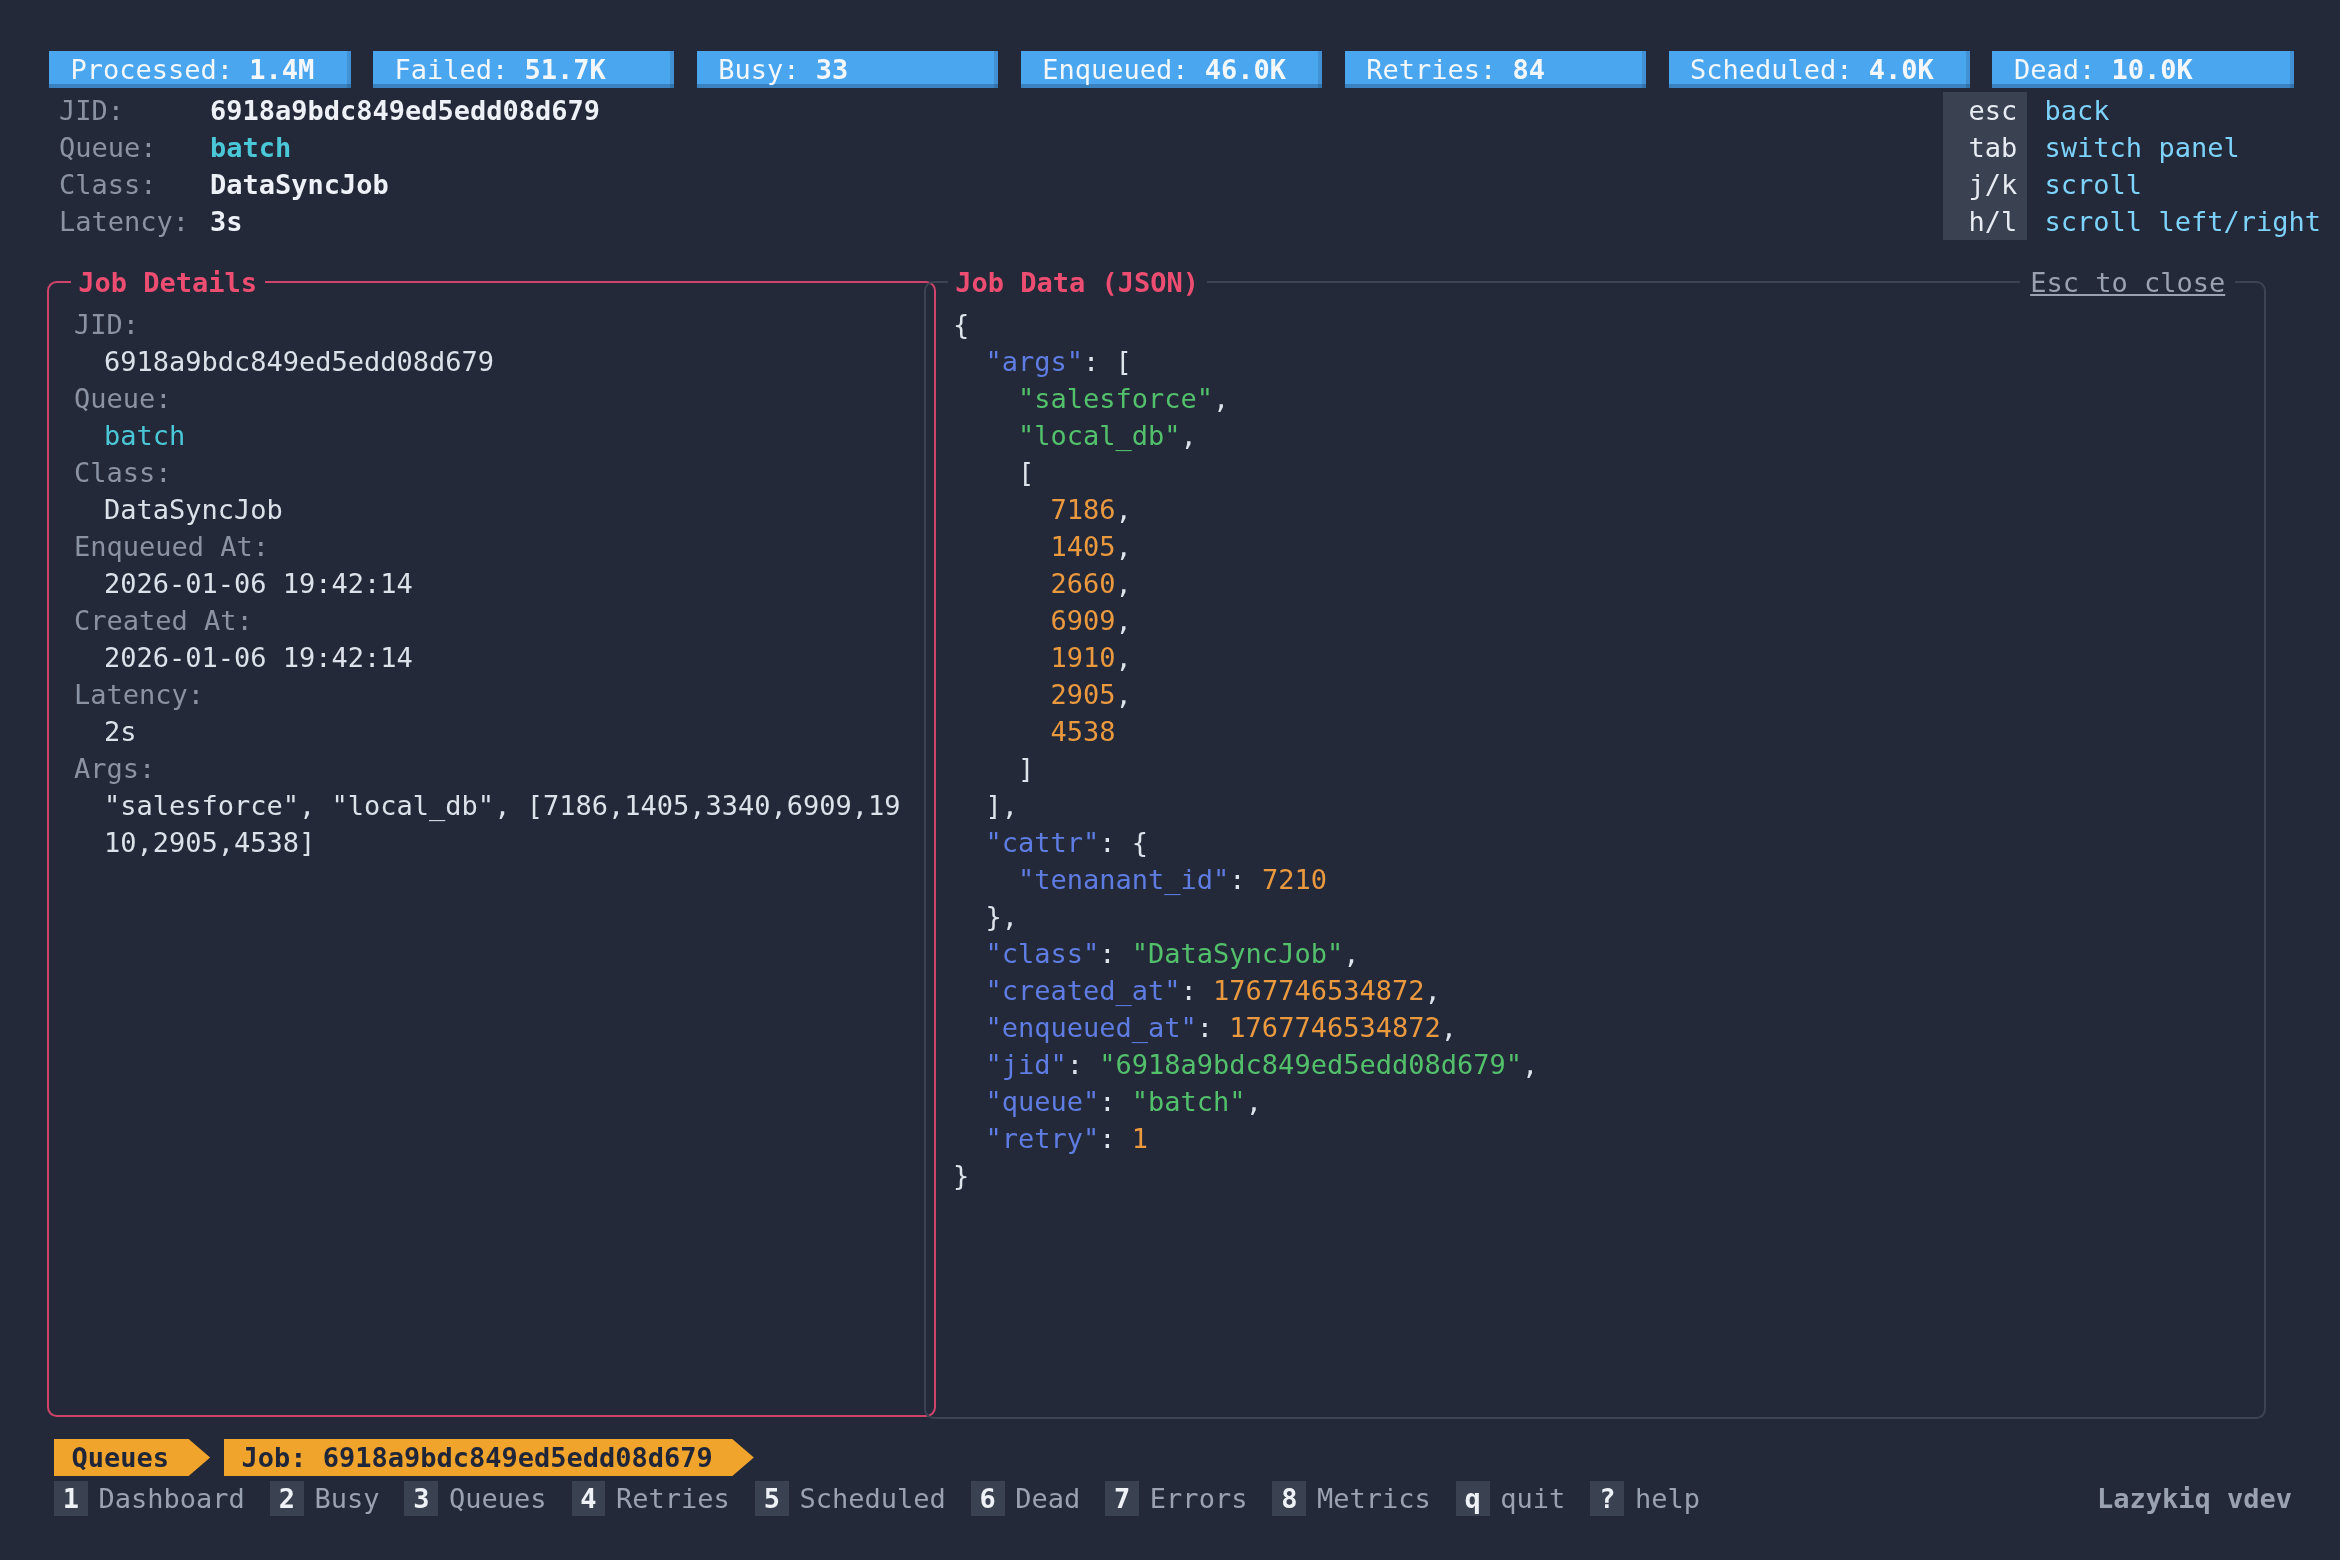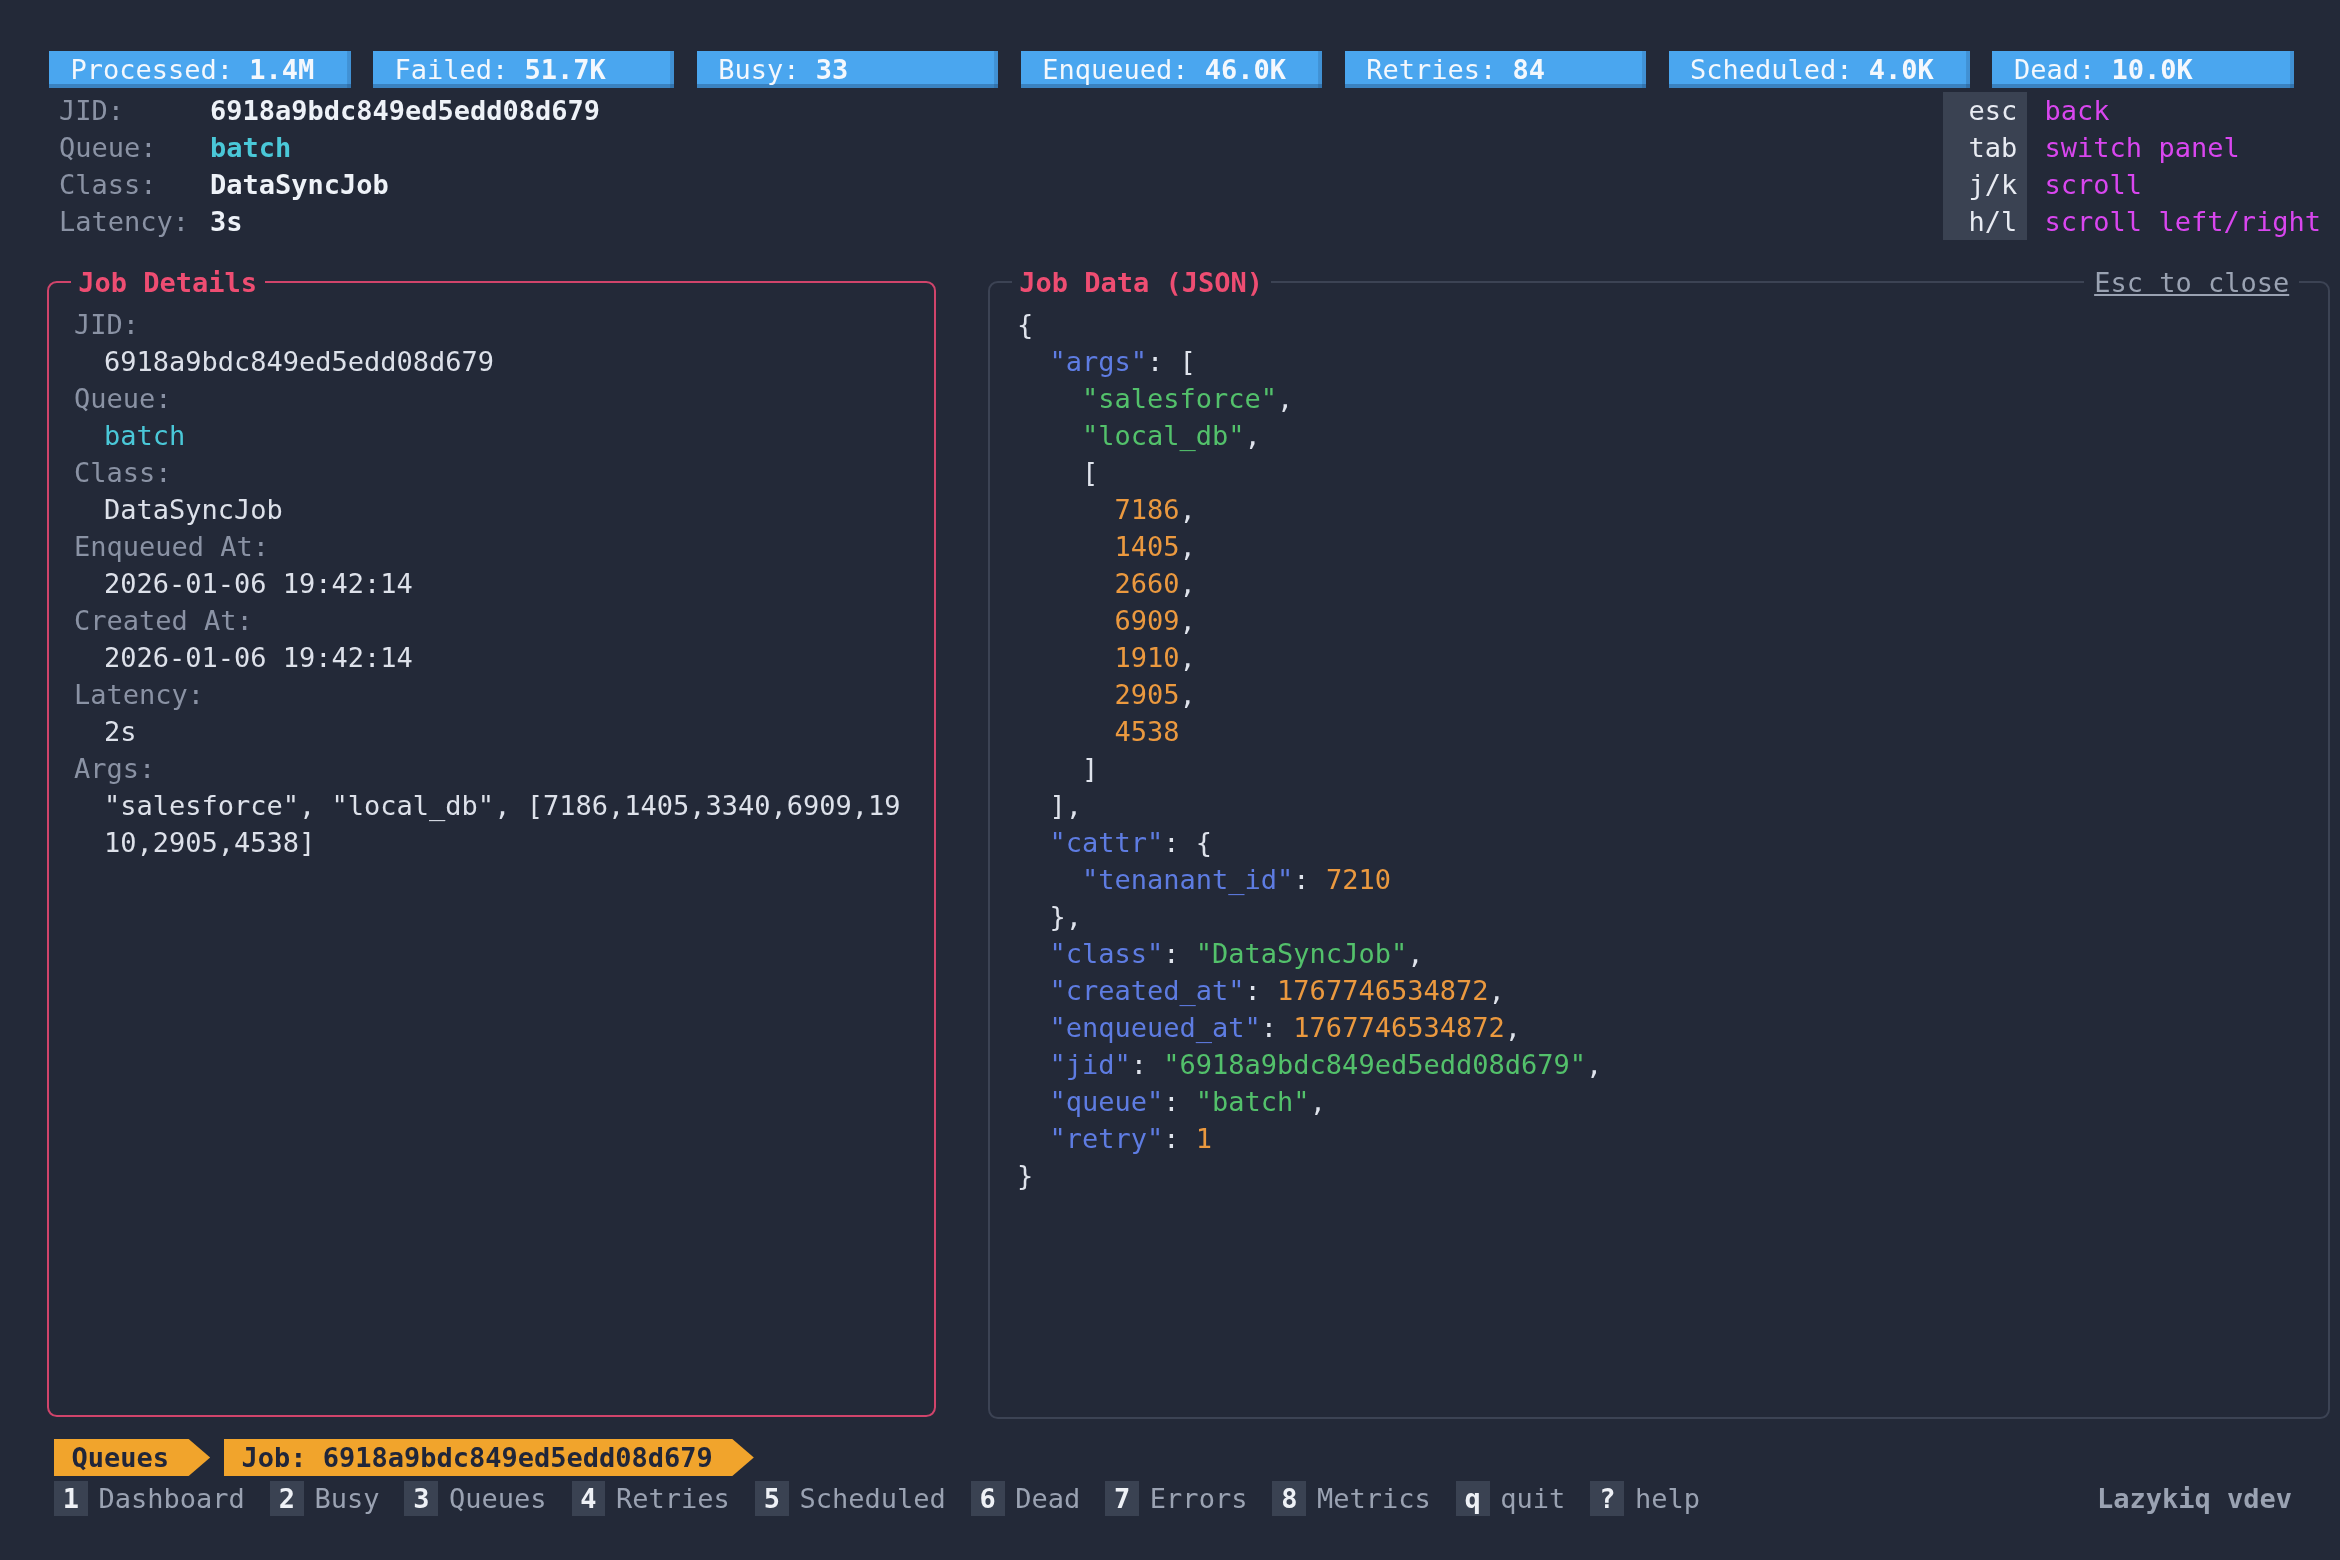--- a/index.html
+++ b/index.html
@@ -20,25 +20,25 @@
   
   .header-block{position:absolute;left:59px;top:92px;}
   .hrow{height:37px;line-height:37px;white-space:nowrap;}
   .hlabel{display:inline-block;width:151px;color:#8a92a4;}
   .hval{font-weight:bold;color:#eef2f8;}
   .hval.v-queue{color:#4ac8d8;}
   
   .shortcuts{position:absolute;left:1899px;top:92px;}
   .srow{height:37px;line-height:37px;display:flex;white-space:pre;padding-left:44px;}
   .skey{width:84px;background:#3a4252;color:#e8ebf2;text-align:right;padding-right:9.8px;box-sizing:border-box;}
-  .sdesc{margin-left:17.6px;color:#d946ef;}
+  .sdesc{margin-left:17.6px;color:#7dd3fc;}
   
   .panel{position:absolute;top:281px;border-radius:9.8px;box-sizing:border-box;padding-left:20px;}
   .panel-left{left:47px;width:889px;height:1136px;border:2px solid #d0446b;}
-  .panel-right{left:988px;width:1342px;height:1138px;border:2px solid #3c4354;}
+  .panel-right{left:924px;width:1342px;height:1138px;border:2px solid #3c4354;}
   .panel-title{
     position:absolute;top:-20.5px;left:21.5px;height:39px;line-height:39px;
     background:#232938;padding:0 7.8px;color:#ee4d72;font-weight:bold;white-space:nowrap;
   }
   .panel-hint{
     position:absolute;top:-20.5px;right:29px;height:39px;line-height:39px;
     background:#232938;padding:0 9.8px;color:#9aa2b2;white-space:nowrap;text-decoration:underline;
   }
   .panel-body{position:absolute;inset:0;padding:23.4px 25px;overflow:hidden;}
   .dlabel{color:#8a92a4;line-height:37px;white-space:nowrap;}

